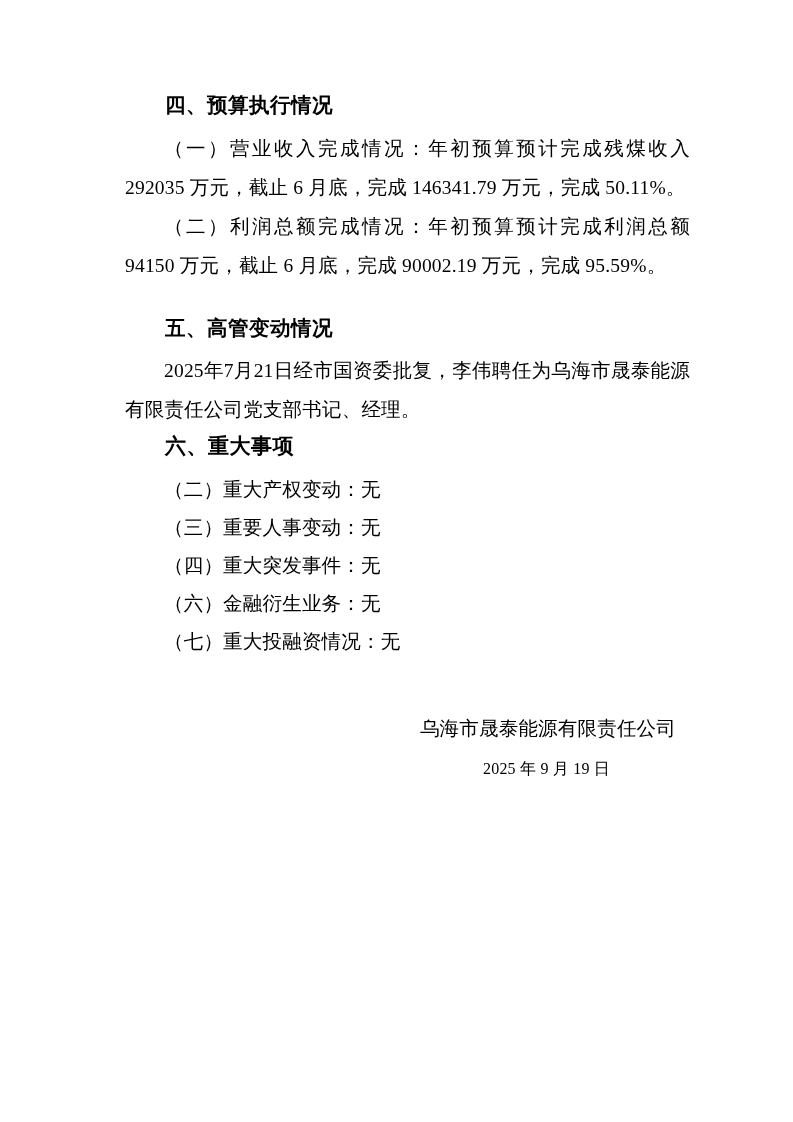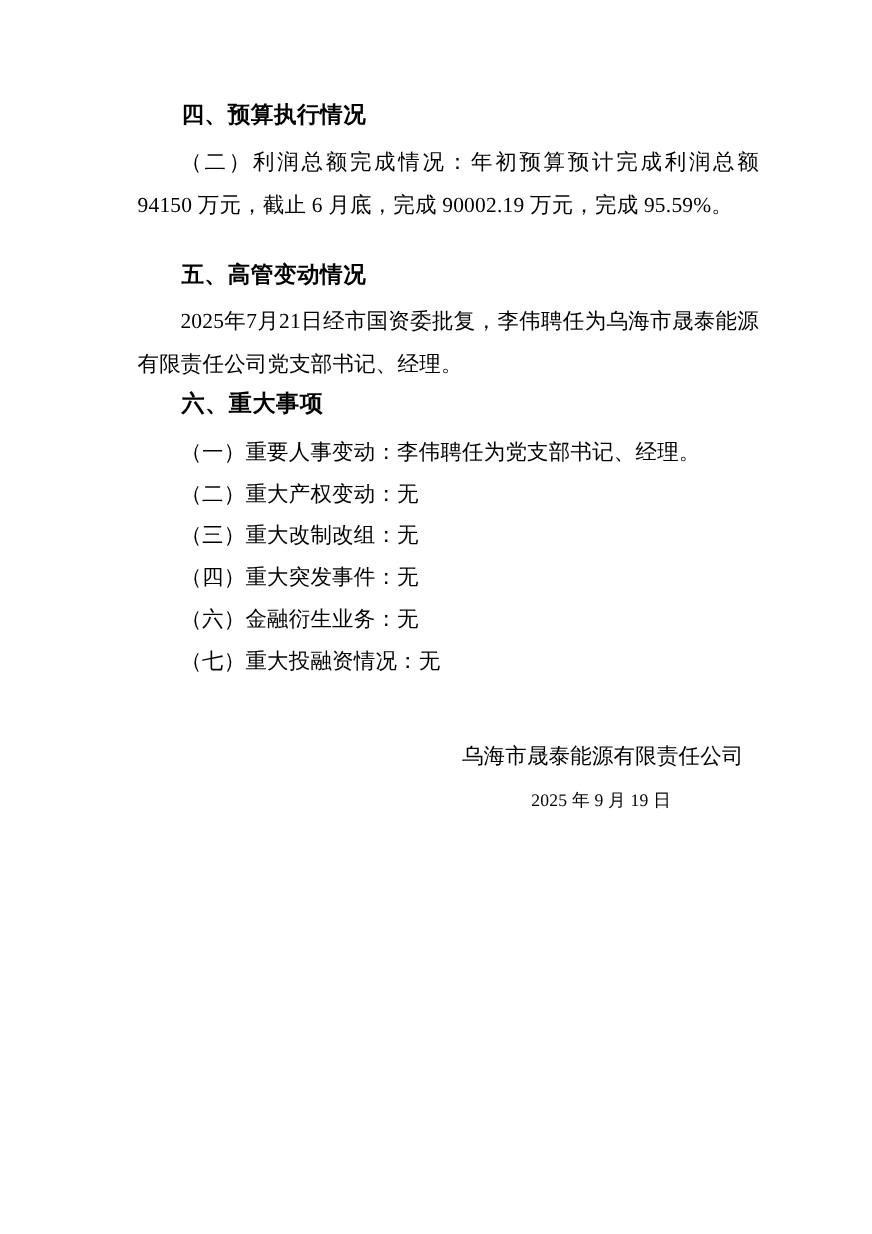--- a/index.html
+++ b/index.html
@@ -74,36 +74,36 @@
   }
 </style>
 </head>
 <body>
 
 <div class="page">
   <div class="doc-body">
 
     <h2 class="heading">四、预算执行情况</h2>
 
+    <p class="para">（一）营业收入完成情况：年初预算预计完成残煤收入 292035 万元，截止 6 月底，完成 146341.79 万元，完成 50.11%。</p>
 
     <p class="para">（二）利润总额完成情况：年初预算预计完成利润总额 94150 万元，截止 6 月底，完成 90002.19 万元，完成 95.59%。</p>
 
     <div class="spacer-lg"></div>
 
     <h2 class="heading">五、高管变动情况</h2>
 
     <p class="para">2025年7月21日经市国资委批复，李伟聘任为乌海市晟泰能源有限责任公司党支部书记、经理。</p>
 
     <div class="spacer-sm"></div>
 
     <h2 class="heading big">六、重大事项</h2>
 
-    <p class="list-item">（一）重要人事变动：李伟聘任为党支部书记、经理。</p>
     <p class="list-item">（二）重大产权变动：无</p>
-    <p class="list-item">（三）重大改制改组：无</p>
+    <p class="list-item">（三）重要人事变动：无</p>
     <p class="list-item">（四）重大突发事件：无</p>
     <p class="list-item">（六）金融衍生业务：无</p>
     <p class="list-item">（七）重大投融资情况：无</p>
 
     <div class="signature-block">
       <div class="sig-line">乌海市晟泰能源有限责任公司</div>
       <div class="sig-date">2025 年 9 月 19 日</div>
     </div>
 
   </div>

